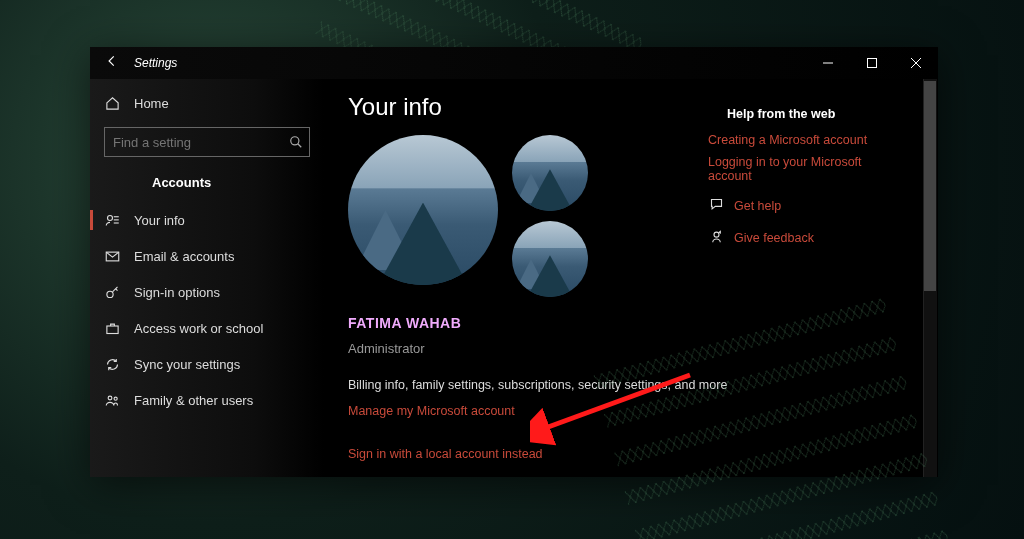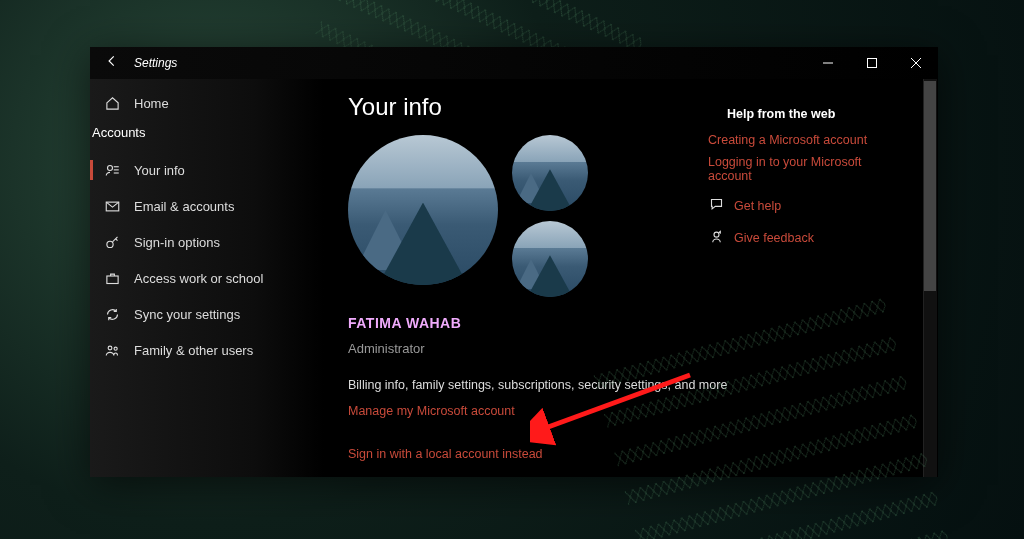--- a/index.html
+++ b/index.html
@@ -41,21 +41,21 @@
   }
   .home { display: flex; align-items: center; gap: 14px; padding: 8px 14px; font-size: 13px; }
   .search {
     margin: 8px 14px 12px; height: 30px; border: 1px solid #666; display: flex;
     align-items: center; padding: 0 8px; color: #aaa; font-size: 13px;
   }
   .search input {
     flex: 1; background: transparent; border: none; color: #ddd; font-size: 13px;
     outline: none;
   }
-  .category { padding: 6px 2px 12px; font-size: 13px; font-weight: 400; color: #fff; }
+  .category { padding: 6px 14px 12px; font-size: 13px; font-weight: 700; color: #fff; margin-left: 48px; }
   .navitem {
     display: flex; align-items: center; gap: 14px; padding: 10px 14px;
     font-size: 13px; color: #ddd; position: relative;
   }
   .navitem.active::before {
     content: ""; position: absolute; left: 0; top: 8px; bottom: 8px; width: 3px;
     background: #c84a3a;
   }
   .icon { width: 16px; height: 16px; display: inline-flex; align-items: center; justify-content: center; font-size: 14px; }
 
@@ -136,20 +136,29 @@
     <div class="sidebar">
       <div class="home">
         <span class="icon">
           <svg width="15" height="15" viewBox="0 0 24 24" fill="none" stroke="#ddd" stroke-width="1.8">
               <path d="M3 11 L12 3 L21 11 V21 H3 Z"></path>
             </svg>
         </span>
         <span>Home</span>
       </div>
 
+      <div class="search">
+        <input type="text" placeholder="Find a setting" style="">
+        <span class="icon">
+          <svg width="14" height="14" viewBox="0 0 24 24" fill="none" stroke="#aaa" stroke-width="2">
+              <circle cx="10" cy="10" r="7"></circle>
+              <line x1="15" y1="15" x2="21" y2="21"></line>
+            </svg>
+        </span>
+      </div>
 
       <div class="category">Accounts</div>
 
       <div class="navitem active">
         <span class="icon">
           <svg width="15" height="15" viewBox="0 0 24 24" fill="none" stroke="#ddd" stroke-width="1.8">
               <circle cx="8" cy="8" r="4"></circle>
               <path d="M2 20c0-3 3-5 6-5"></path>
               <line x1="14" y1="6" x2="22" y2="6"></line>
               <line x1="14" y1="11" x2="22" y2="11"></line>

